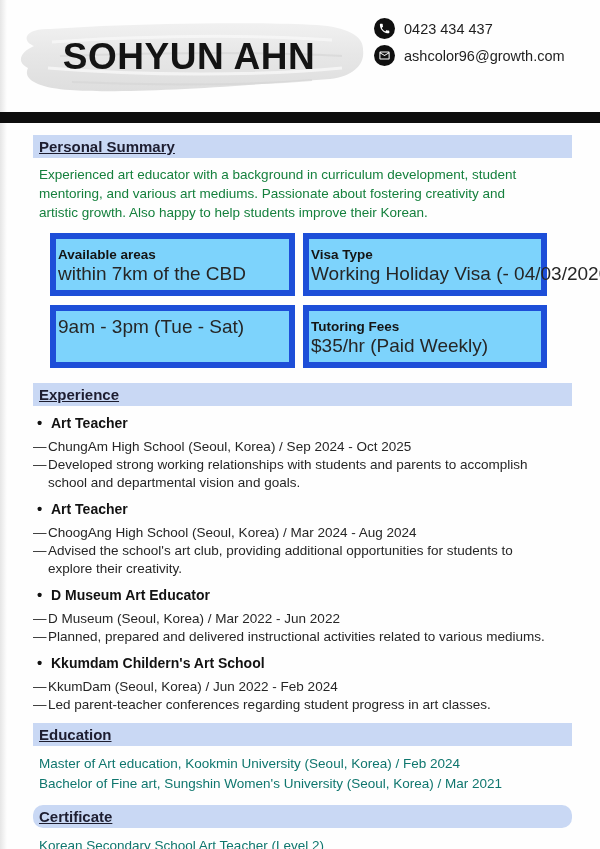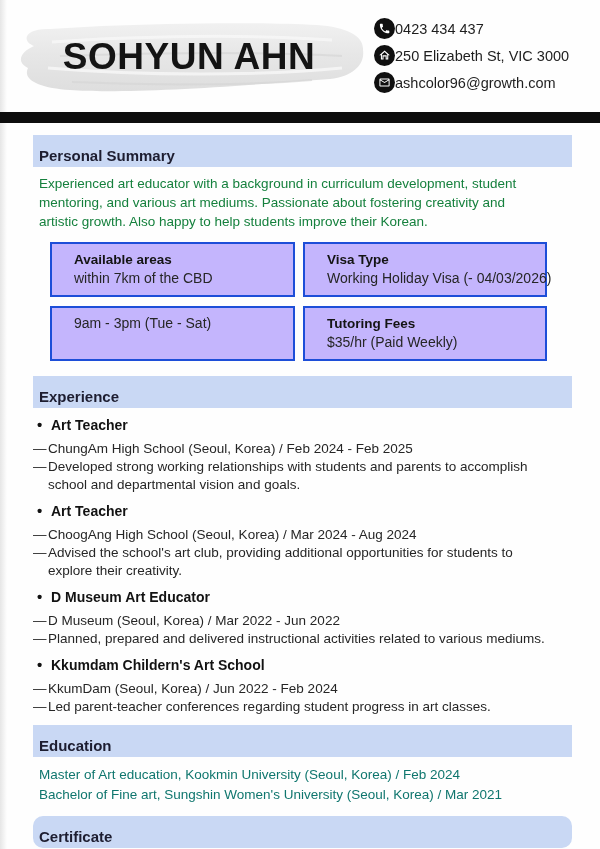--- a/index.html
+++ b/index.html
@@ -18,44 +18,44 @@
   .header { position:absolute; top:0; left:0; width:600px; height:112px; }
   .brush-wrap { position:absolute; left:12px; top:16px; width:354px; height:82px; }
   .brush-wrap svg { display:block; }
   .name {
     position:absolute; left:12px; top:16px; width:354px; height:82px;
     display:flex; align-items:center; justify-content:center;
     font-size:37px; font-weight:700; letter-spacing:.5px; color:#141414;
     white-space:nowrap;
   }
   .contact { position:absolute; left:374px; top:18px; display:flex; flex-direction:column; gap:6px; }
-  .crow { display:flex; align-items:center; gap:0; height:21px;text-align:center; }
+  .crow { display:flex; align-items:center; gap:9px; height:21px;text-align:center; }
   .crow .txt { font-size:14.5px; color:#1e1e1e; white-space:nowrap; }
   .divider { position:absolute; top:112px; left:0; width:600px; height:11px; background:#0d0d0d; }
 
   
   .main { position:absolute; top:123px; left:33px; width:539px; }
   .sec-head {
     background:#c9d8f4; color:#1d1d30; font-weight:700; font-size:15px;
-    line-height:17px; padding:12px 0 3px 6px;
+    line-height:17px; padding:3px 0 3px 6px;text-decoration:underline;
   }
   .mt-ps   { margin-top:12px; }
   .mt-exp  { margin-top:15px; }
   .mt-edu  { margin-top:9px;  }
   .mt-cert { margin-top:11px;border-radius:10px; }
 
   .summary { margin:7px 0 0 6px; width:490px; font-size:13.5px; line-height:19px; color:#15803d; }
 
   .boxes {
     margin:11px 0 0 17px; width:497px;
     display:grid; grid-template-columns:245px 244px; column-gap:8px; row-gap:9px;
   }
-  .box { border:2px solid #1d4ed8; background:#c4b5fd; padding:6px 22px 7px; box-sizing:border-box; }
+  .box { border:6px solid #1d4ed8; background:#7dd3fc; padding:6px 2px 7px; box-sizing:border-box; }
   .box .lbl { font-weight:700; font-size:13.5px; line-height:19px; color:#141414; white-space:nowrap; }
-  .box .val { font-size:14px; line-height:19px; color:#262626; white-space:nowrap; }
+  .box .val { font-size:19px; line-height:19px; color:#262626; white-space:nowrap; }
 
   .entry-role {
     margin:9px 0 0 4px; position:relative; padding-left:14px;
     font-weight:700; font-size:14px; line-height:17px; color:#121212;
   }
   .entry-role::before { content:"•"; position:absolute; left:0; top:-1px; font-size:15px; }
   .details { margin-top:6px; }
   .detail {
     position:relative; padding-left:15px;
     font-size:13.5px; line-height:18px; color:#262626;
@@ -98,27 +98,20 @@
       <div class="crow">
         <svg class="icon-badge" width="21" height="21" viewBox="0 0 24 24">
           <circle cx="12" cy="12" r="12" fill="#101010"></circle>
           <path fill="#ffffff" transform="translate(4.9,4.9) scale(0.60)" d="M6.62 10.79c1.44 2.83 3.76 5.14 6.59 6.59l2.2-2.2c.27-.27.67-.36 1.02-.24 1.12.37 2.33.57 3.57.57.55 0 1 .45 1 1V20c0 .55-.45 1-1 1-9.39 0-17-7.61-17-17 0-.55.45-1 1-1h3.5c.55 0 1 .45 1 1 0 1.25.2 2.45.57 3.57.11.35.03.74-.25 1.02l-2.2 2.2z"></path>
         </svg>
         <span class="txt">0423 434 437</span>
       </div>
       <div class="crow">
         <svg class="icon-badge" width="21" height="21" viewBox="0 0 24 24">
           <circle cx="12" cy="12" r="12" fill="#101010"></circle>
-          <path fill="#ffffff" transform="translate(4.9,4.6) scale(0.60)" d="M12 3 2 12h3v8h5v-6h4v6h5v-8h3L12 3zm0 2.7 5 4.5V18h-1v-6H8v6H7v-7.8l5-4.5z"></path>
-        </svg>
-        <span class="txt">250 Elizabeth St, VIC 3000</span>
-      </div>
-      <div class="crow">
-        <svg class="icon-badge" width="21" height="21" viewBox="0 0 24 24">
-          <circle cx="12" cy="12" r="12" fill="#101010"></circle>
           <path fill="#ffffff" transform="translate(5.0,5.0) scale(0.585)" d="M20 4H4c-1.1 0-2 .9-2 2v12c0 1.1.9 2 2 2h16c1.1 0 2-.9 2-2V6c0-1.1-.9-2-2-2zm0 2-8 5-8-5h16zM4 18V8l8 5 8-5v10H4z"></path>
         </svg>
         <span class="txt">ashcolor96@growth.com</span>
       </div>
     </div>
   </div>
 
   <div class="divider"></div>
 
   <div class="main">
@@ -142,21 +135,21 @@
         <div class="lbl">Tutoring Fees</div>
         <div class="val">$35/hr (Paid Weekly)</div>
       </div>
     </div>
 
     <div class="sec-head mt-exp">Experience</div>
 
     <div>
       <div class="entry-role">Art Teacher</div>
       <div class="details">
-        <div class="detail">ChungAm High School (Seoul, Korea) / Feb 2024 - Feb 2025</div>
+        <div class="detail">ChungAm High School (Seoul, Korea) / Sep 2024 - Oct 2025</div>
         <div class="detail narrow">Developed strong working relationships with students and parents to accomplish school and departmental vision and goals.</div>
       </div>
     </div>
 
     <div>
       <div class="entry-role">Art Teacher</div>
       <div class="details">
         <div class="detail">ChoogAng High School (Seoul, Korea) / Mar 2024 - Aug 2024</div>
         <div class="detail narrow">Advised the school's art club, providing additional opportunities for students to explore their creativity.</div>
       </div>

